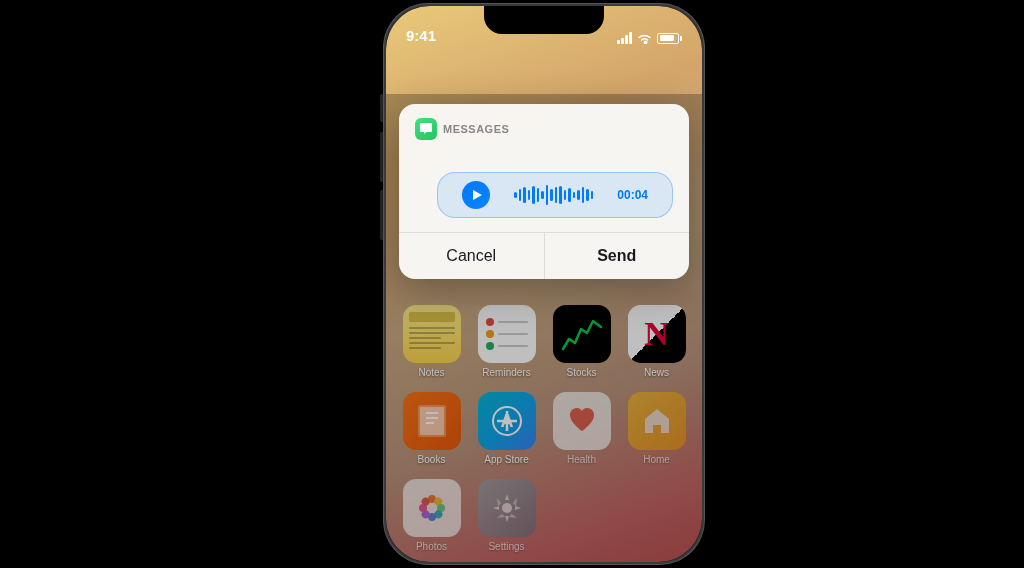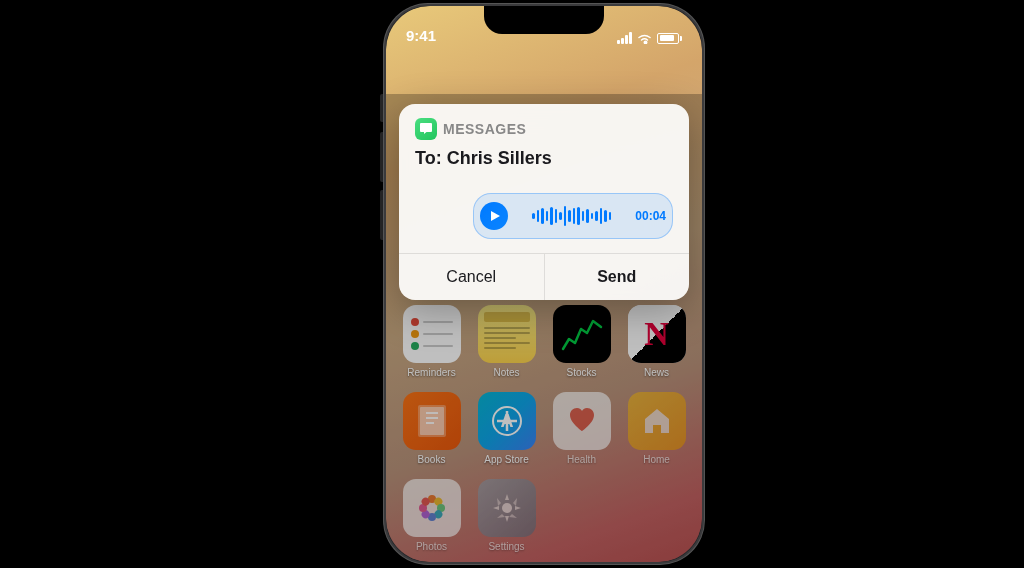--- a/index.html
+++ b/index.html
@@ -336,21 +336,21 @@
       width: 22px;
       height: 22px;
       background: linear-gradient(145deg, #4ade80, #22c55e);
       border-radius: 6px;
       display: flex;
       align-items: center;
       justify-content: center;
     }
 
     .messages-label {
-      font-size: 14px;
+      font-size: 11px;
       font-weight: 600;
       color: #888;
       letter-spacing: 0.5px;
       text-transform: uppercase;
     }
 
     .recipient-line {
       font-size: 18px;
       font-weight: 700;
       color: #1a1a1e;
@@ -359,21 +359,21 @@
     .voice-message-area {
       padding: 12px 16px 14px;
       display: flex;
       justify-content: flex-end;
     }
 
     .voice-bubble {
       background: rgba(0,122,255,0.12);
       border: 1.5px solid rgba(0,122,255,0.3);
       border-radius: 18px;
-      padding: 8px 6px;
+      padding: 8px 24px;
       display: flex;
       align-items: center;
       gap: 24px;
     }
 
     .play-btn {
       width: 28px;
       height: 28px;
       background: linear-gradient(135deg, #007aff, #0a84ff);
       border-radius: 50%;
@@ -472,20 +472,34 @@
                 <div class="battery-fill"></div>
               </div>
             <div class="battery-tip"></div>
           </div>
         </div>
       </div>
 
       <div class="home-screen">
 
         <div class="app-grid">
+
+          <div class="app-icon">
+            <div class="app-icon-img notes-icon" style="flex-direction:column; justify-content:flex-start; padding:7px 6px 5px; align-items:flex-start;">
+              <div class="notes-header-bar" style="width:100%; height:10px; background:rgba(180,130,0,0.4); border-radius:2px; margin-bottom:5px;"></div>
+              <div class="notes-lines">
+                <div class="notes-line"></div>
+                <div class="notes-line"></div>
+                <div class="notes-line short"></div>
+                <div class="notes-line"></div>
+                <div class="notes-line short"></div>
+              </div>
+            </div>
+            <span class="app-label">Notes</span>
+          </div>
 
           <div class="app-icon">
             <div class="app-icon-img reminders-icon">
               <div class="reminders-dots">
                 <div class="reminders-row">
                     <div class="rem-dot" style="background:#e74c3c"></div>
                     <div class="rem-line"></div>
                   </div>
                 <div class="reminders-row">
                     <div class="rem-dot" style="background:#f39c12"></div>
@@ -494,34 +508,20 @@
                 <div class="reminders-row">
                     <div class="rem-dot" style="background:#27ae60"></div>
                     <div class="rem-line"></div>
                   </div>
               </div>
             </div>
             <span class="app-label">Reminders</span>
           </div>
 
           <div class="app-icon">
-            <div class="app-icon-img notes-icon" style="flex-direction:column; justify-content:flex-start; padding:7px 6px 5px; align-items:flex-start;">
-              <div class="notes-header-bar" style="width:100%; height:10px; background:rgba(180,130,0,0.4); border-radius:2px; margin-bottom:5px;"></div>
-              <div class="notes-lines">
-                <div class="notes-line"></div>
-                <div class="notes-line"></div>
-                <div class="notes-line short"></div>
-                <div class="notes-line"></div>
-                <div class="notes-line short"></div>
-              </div>
-            </div>
-            <span class="app-label">Notes</span>
-          </div>
-
-          <div class="app-icon">
             <div class="app-icon-img stocks-icon">
               <svg width="46" height="46" viewBox="0 0 46 46">
                 <polyline points="4,38 10,28 16,32 22,18 28,22 34,10 42,16" stroke="#00cc44" stroke-width="2.5" fill="none" stroke-linecap="round" stroke-linejoin="round"></polyline>
               </svg>
             </div>
             <span class="app-label">Stocks</span>
           </div>
 
           <div class="app-icon">
             <div class="app-icon-img news-icon" style="overflow:hidden; background:#fff;">
@@ -620,21 +620,20 @@
           <div class="voice-card">
             <div class="voice-card-header">
               <div class="messages-badge">
                 <div class="messages-icon-small">
                   <svg width="14" height="12" viewBox="0 0 14 12">
                     <path d="M1 1 Q1 0 2 0 L12 0 Q13 0 13 1 L13 8 Q13 9 12 9 L7.5 9 L5 11 L5 9 L2 9 Q1 9 1 8 Z" fill="white"></path>
                   </svg>
                 </div>
                 <span class="messages-label">MESSAGES</span>
               </div>
-              <div class="recipient-line">To: Chris Sillers</div>
             </div>
 
             <div class="voice-message-area">
               <div class="voice-bubble">
                 <div class="play-btn">
                   <div class="play-triangle"></div>
                 </div>
                 <div class="waveform">
                   <div class="waveform-bar" style="height:6px"></div>
                   <div class="waveform-bar" style="height:12px"></div>

